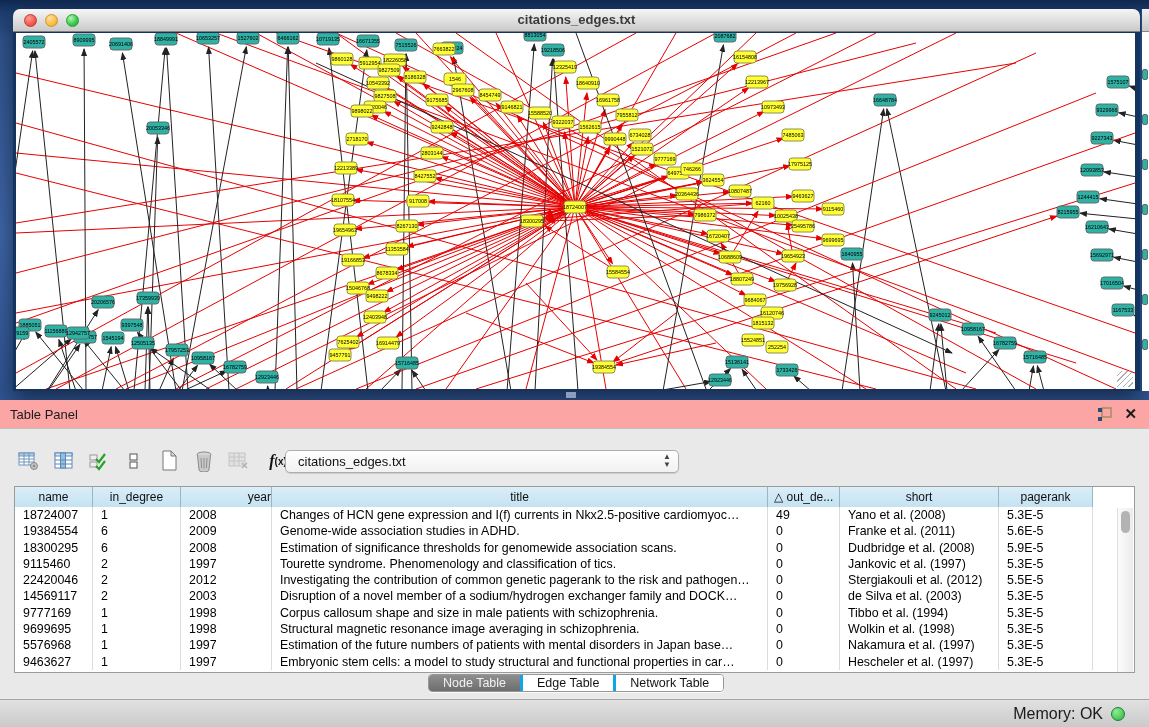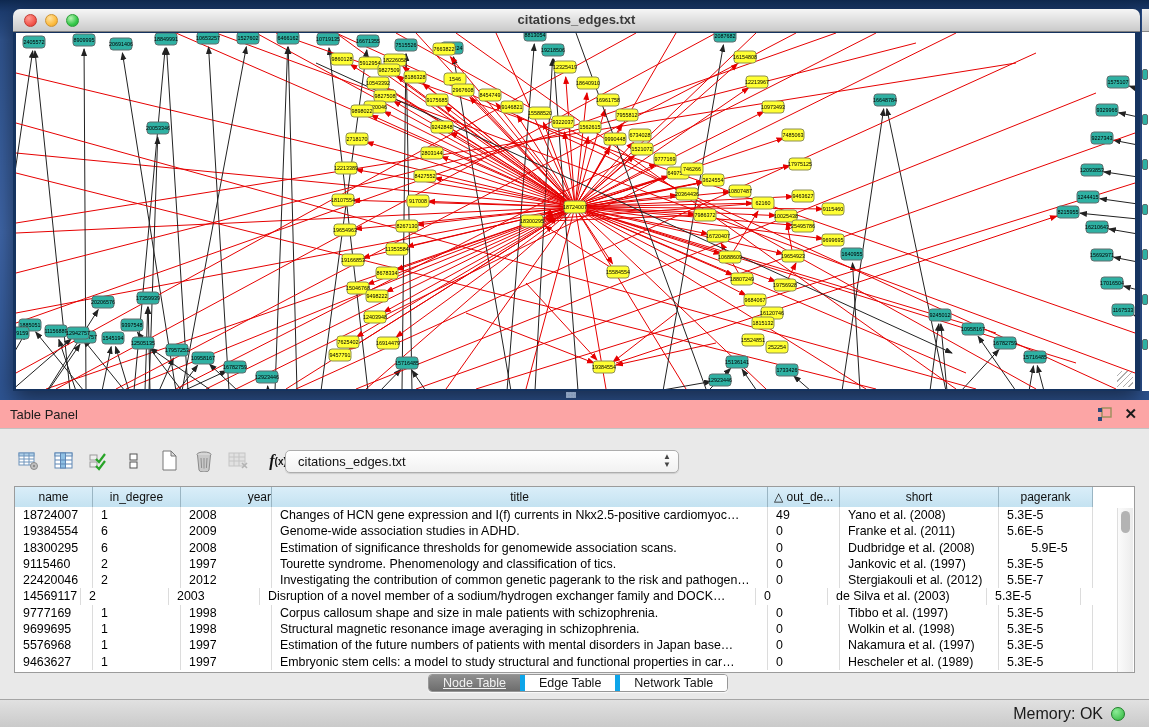--- a/index.html
+++ b/index.html
@@ -59,22 +59,22 @@
   .tcell { font-size:12.4px; color:#000; padding-left:8px; border-right:1px solid #dcdcdc;
     overflow:hidden; white-space:nowrap; flex:none; }
   #vscroll { right:1px; top:21px; width:16px; height:164px; background:linear-gradient(90deg,#fbfbfb,#ececec);
     border-left:1px solid #dedede; }
   #vscroll .thumb { position:absolute; left:3px; top:3px; width:9px; height:22px; background:#b3b3b3; border-radius:5px; }
 
   
   #table-type-tabs { left:428px; top:674px; height:18px; display:flex; border:1px solid #979797; border-radius:4px;
     overflow:hidden; background:#fff; box-shadow:0 1px 1px rgba(255,255,255,.8); }
   .tab { padding:0 14px; line-height:17px; font-size:12.5px; color:#141414; background:#fff; }
-  .tab + .tab { border-left:5px solid #0ea5e9; }
-  .tab.sel { background:linear-gradient(#8f8f8f,#6d6d6d); color:#f2f2f2; border-left:none;text-decoration:underline; }
+  .tab + .tab { border-left:3px solid #0ea5e9; }
+  .tab.sel { background:linear-gradient(#8f8f8f,#6d6d6d); color:#f2f2f2; border-left:none; }
 
   
   #status-bar { left:0; top:699px; width:1149px; height:28px; background:linear-gradient(#e1e1e1,#cacaca); border-top:1px solid #a5a5a5; }
   #memory-label { right:46px; line-height:28px; font-size:16px; color:#1a1a1a; }
   #memory-dot { right:24px; top:7px; width:14px; height:14px; border-radius:50%;
     background:radial-gradient(circle at 35% 30%,#8cec96,#2eb43c); border:1px solid #1f7f2a; }
 </style>
 </head>
 <body>
 
@@ -919,56 +919,56 @@
         <div class="tcell" style="width: 159px;">Franke et al. (2011)</div>
         <div class="tcell" style="width: 94px;">5.6E-5</div>
       </div>
       <div class="trow">
         <div class="tcell" style="width: 78px;">18300295</div>
         <div class="tcell" style="width: 88px;">6</div>
         <div class="tcell" style="width: 91px;">2008</div>
         <div class="tcell" style="width: 496px;">Estimation of significance thresholds for genomewide association scans.</div>
         <div class="tcell" style="width: 72px;">0</div>
         <div class="tcell" style="width: 159px;">Dudbridge et al. (2008)</div>
-        <div class="tcell" style="width: 94px; text-align: center;">5.9E-5</div>
+        <div class="tcell" style="width: 94px;">5.9E-5</div>
       </div>
       <div class="trow">
         <div class="tcell" style="width: 78px;">9115460</div>
         <div class="tcell" style="width: 88px;">2</div>
         <div class="tcell" style="width: 91px;">1997</div>
         <div class="tcell" style="width: 496px;">Tourette syndrome. Phenomenology and classification of tics.</div>
         <div class="tcell" style="width: 72px;">0</div>
         <div class="tcell" style="width: 159px;">Jankovic et al. (1997)</div>
         <div class="tcell" style="width: 94px;">5.3E-5</div>
       </div>
       <div class="trow">
         <div class="tcell" style="width: 78px;">22420046</div>
         <div class="tcell" style="width: 88px;">2</div>
         <div class="tcell" style="width: 91px;">2012</div>
         <div class="tcell" style="width: 496px;">Investigating the contribution of common genetic pagerank to the risk and pathogen…</div>
         <div class="tcell" style="width: 72px;">0</div>
         <div class="tcell" style="width: 159px;">Stergiakouli et al. (2012)</div>
-        <div class="tcell" style="width: 94px;">5.5E-7</div>
+        <div class="tcell" style="width: 94px;">5.5E-5</div>
       </div>
       <div class="trow">
-        <div class="tcell" style="width: 66px;">14569117</div>
+        <div class="tcell" style="width: 78px;">14569117</div>
         <div class="tcell" style="width: 88px;">2</div>
         <div class="tcell" style="width: 91px;">2003</div>
         <div class="tcell" style="width: 496px;">Disruption of a novel member of a sodium/hydrogen exchanger family and DOCK…</div>
         <div class="tcell" style="width: 72px;">0</div>
         <div class="tcell" style="width: 159px;">de Silva et al. (2003)</div>
         <div class="tcell" style="width: 94px;">5.3E-5</div>
       </div>
       <div class="trow">
         <div class="tcell" style="width: 78px;">9777169</div>
         <div class="tcell" style="width: 88px;">1</div>
         <div class="tcell" style="width: 91px;">1998</div>
         <div class="tcell" style="width: 496px;">Corpus callosum shape and size in male patients with schizophrenia.</div>
         <div class="tcell" style="width: 72px;">0</div>
-        <div class="tcell" style="width: 159px;">Tibbo et al. (1997)</div>
+        <div class="tcell" style="width: 159px;">Tibbo et al. (1994)</div>
         <div class="tcell" style="width: 94px;">5.3E-5</div>
       </div>
       <div class="trow">
         <div class="tcell" style="width: 78px;">9699695</div>
         <div class="tcell" style="width: 88px;">1</div>
         <div class="tcell" style="width: 91px;">1998</div>
         <div class="tcell" style="width: 496px;">Structural magnetic resonance image averaging in schizophrenia.</div>
         <div class="tcell" style="width: 72px;">0</div>
         <div class="tcell" style="width: 159px;">Wolkin et al. (1998)</div>
         <div class="tcell" style="width: 94px;">5.3E-5</div>
@@ -981,21 +981,21 @@
         <div class="tcell" style="width: 72px;">0</div>
         <div class="tcell" style="width: 159px;">Nakamura et al. (1997)</div>
         <div class="tcell" style="width: 94px;">5.3E-5</div>
       </div>
       <div class="trow">
         <div class="tcell" style="width: 78px;">9463627</div>
         <div class="tcell" style="width: 88px;">1</div>
         <div class="tcell" style="width: 91px;">1997</div>
         <div class="tcell" style="width: 496px;">Embryonic stem cells: a model to study structural and functional properties in car…</div>
         <div class="tcell" style="width: 72px;">0</div>
-        <div class="tcell" style="width: 159px;">Hescheler et al. (1989)</div>
+        <div class="tcell" style="width: 159px;">Hescheler et al. (1997)</div>
         <div class="tcell" style="width: 94px;">5.3E-5</div>
       </div>
     </div>
   <div id="vscroll" class="abs">
     <div class="thumb"></div>
   </div>
 </div>
 
 <div id="table-type-tabs" class="abs">
     <div class="tab sel">Node Table</div>

